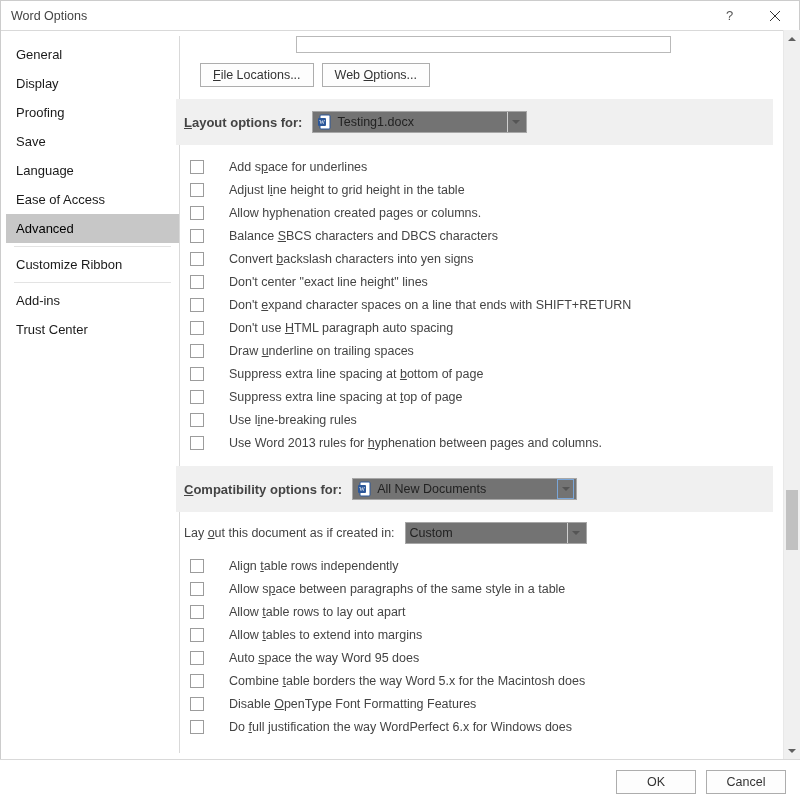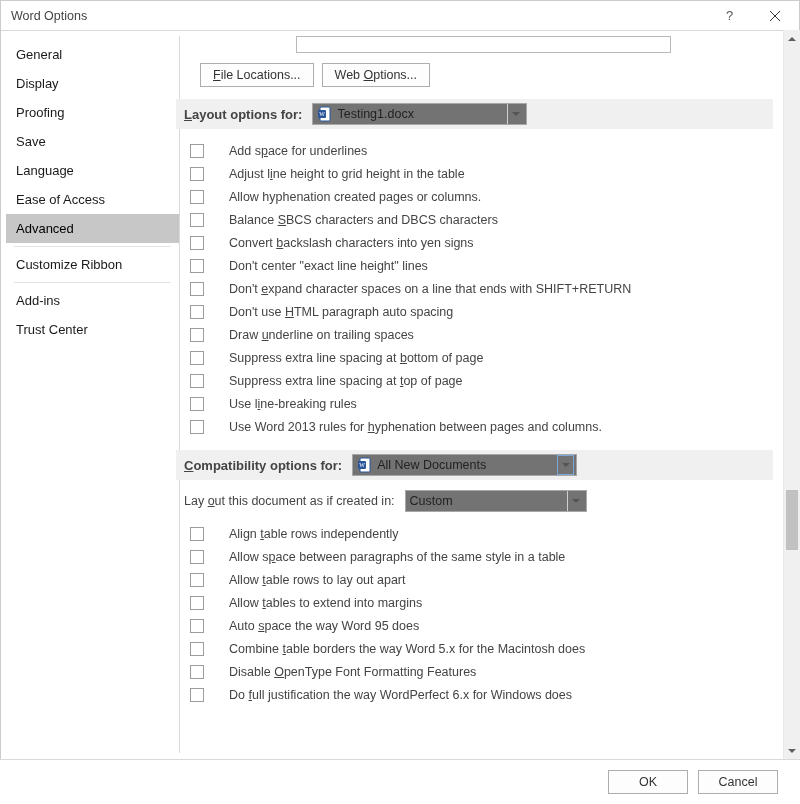--- a/index.html
+++ b/index.html
@@ -102,21 +102,21 @@
     border:1px solid #adadad;
     background:#fdfdfd;
     padding:4px 12px;
     font-size:12.5px;
     color:#333;
   }
   .wbtn u { text-decoration:underline; }
 
   .section-head {
     background:#f0f0f0;
-    padding:4px 8px;
+    padding:12px 8px;
     margin:2px 0 10px 0;
     display:flex; align-items:center; gap:10px;
     font-size:13px;
     color:#444;
   }
   .section-head .lbl b { font-weight:600; color:#444; }
   .section-head .lbl u { text-decoration:underline; }
   .combo {
     display:flex; align-items:center;
     border:1px solid #a7a7a7;
@@ -158,21 +158,21 @@
     margin:0 0 10px 8px;
     font-size:12.5px;
     color:#444;
   }
   .inline-row u { text-decoration:underline; }
 
   .footer {
     position:absolute; left:0; right:0; bottom:0; height:45px;
     border-top:1px solid #d9d9d9;
     display:flex; align-items:center; justify-content:flex-end;
-    gap:10px; padding:0 22px;
+    gap:10px; padding:0 14px;
     background:#fff;
   }
   .footer .wbtn { min-width:80px; text-align:center; }
 
   .wicon svg { width:16px; height:16px; display:block; }
 </style>
 </head>
 <body>
 
 <div class="titlebar">

